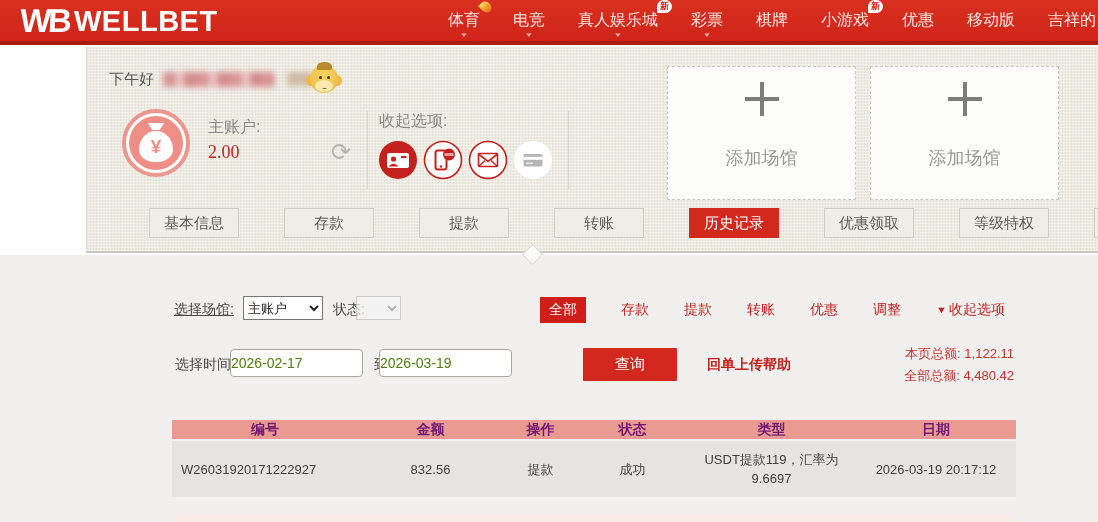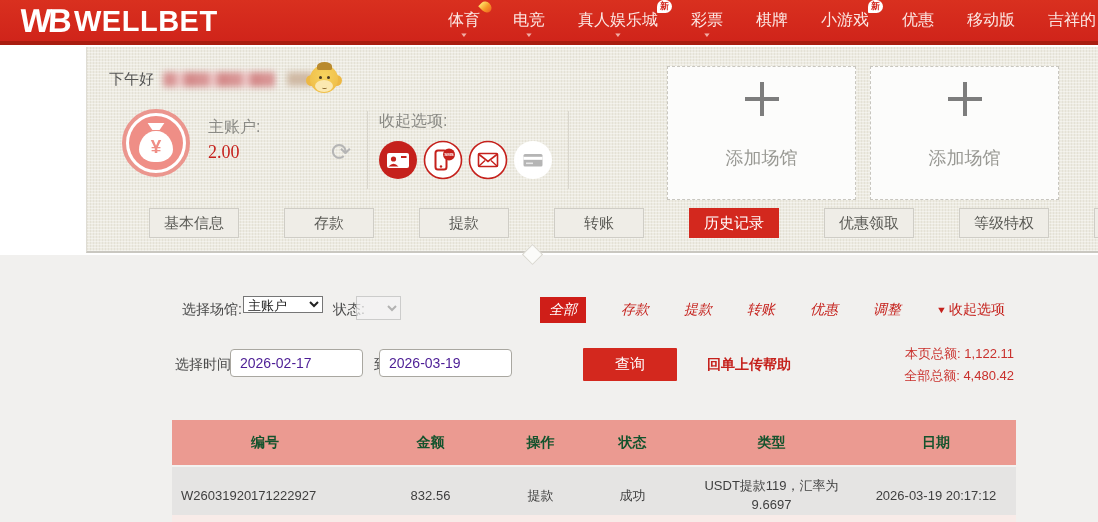--- a/index.html
+++ b/index.html
@@ -82,43 +82,43 @@
   .ptab { width:90px; height:30px; background:#efede7; border:1px solid #cfcdc6; color:#5a5a55;
           font-size:15px; display:flex; align-items:center; justify-content:center; cursor:pointer;margin-left:36px; }
   .ptab.active { background:#d3281e; border-color:#d3281e; color:#ffffff; }
 
   .notch { position:absolute; left:525px; top:247px; width:15px; height:15px; background:#fbfbf9;
            border:1px solid #d8d6cf; transform:rotate(45deg); z-index:4; }
 
   
   .lower { position:absolute; left:0; top:255px; width:1098px; height:267px; background:#f1f0ee; }
   .lab { position:absolute; font-size:14px; color:#4a4a4a; }
-  .venue-select { position:absolute; left:243px; top:41px; width:80px; height:17px; font-size:13px;
+  .venue-select { position:absolute; left:243px; top:41px; width:80px; height:24px; font-size:13px;
                   border:1px solid #767676; background:#fff; color:#222; }
   .status-select { position:absolute; left:356px; top:41px; width:45px; height:24px;
                    border:1px solid #bdbdbd; background:#f4f4f4; color:#999; }
   .typetabs { position:absolute; left:540px; top:41px; display:flex; gap:35px; align-items:center;
               font-size:14px; height:28px; }
-  .typetab { color:#c5211c; cursor:pointer; white-space:nowrap;font-style:italic; }
+  .typetab { color:#c5211c; cursor:pointer; white-space:nowrap; }
   .typetab.active { background:#cf1e18; color:#fff; padding:4px 9px; }
   .collapse { display:flex; align-items:center; color:#c5211c; cursor:pointer; }
   .collapse .caret { font-size:11px; margin-right:2px; transform:scaleY(.85); }
 
   .date-input { position:absolute; top:94px; width:133px; height:28px; border:1px solid #a9a7a0;
-                border-radius:4px; background:#fff; padding-left:9px; font-size:14px; color:#4c1d95;
+                border-radius:4px; background:#fff; font-size:14px; color:#4d7c0f;
                 font-family:"Liberation Sans","DejaVu Sans",sans-serif; }
   .di1 { left:230px; } .di2 { left:379px; }
   .query-btn { position:absolute; left:583px; top:93px; width:94px; height:33px; background:#d3281e;
                color:#fff; border:none; font-size:15px; cursor:pointer; border-radius:1px; }
   .help-link { position:absolute; left:707px; top:101px; font-size:14px; color:#c5211c; cursor:pointer;font-weight:bold; }
   .totals { position:absolute; right:84px; top:88px; text-align:right; font-size:13px;
             color:#c9302c; line-height:22px; }
 
   table.hist { position:absolute; left:172px; top:165px; width:844px; border-collapse:collapse; table-layout:fixed; }
-  table.hist th { height:46px; background:#eb9a91; color:#14532d; font-size:14px; font-weight:bold; text-align:center; }
+  table.hist th { height:20px; background:#eb9a91; color:#701a75; font-size:14px; font-weight:bold; text-align:center; }
   table.hist td { height:57px; background:#e5e4e3; color:#3f3f3f; font-size:13px; text-align:center;
                   border-top:2px solid #f3f2f0; padding:0 6px; line-height:19px; }
   table.hist td.idcell { text-align:left; padding-left:9px; }
   .strip { position:absolute; left:172px; top:260px; width:844px; height:7px; background:#f8ebe8; }
 </style>
 </head>
 <body>
 
 <div class="page">
 
@@ -255,21 +255,21 @@
       <div class="ptab">优惠领取</div>
       <div class="ptab">等级特权</div>
       <div class="ptab">小金库</div>
     </div>
   </div>
 
   <div class="notch"></div>
 
   <div class="lower">
 
-    <div class="lab" style="left:182px; top:46px;">选择场馆:</div>
+    <div class="lab" style="left:174px; top:46px;text-decoration:underline;">选择场馆:</div>
     <select class="venue-select">
       <option>主账户</option>
     </select>
     <div class="lab" style="left:333px; top:46px;">状态:</div>
     <select class="status-select" disabled="">
       <option></option>
     </select>
 
     <div class="typetabs">
       <span class="typetab active">全部</span>

